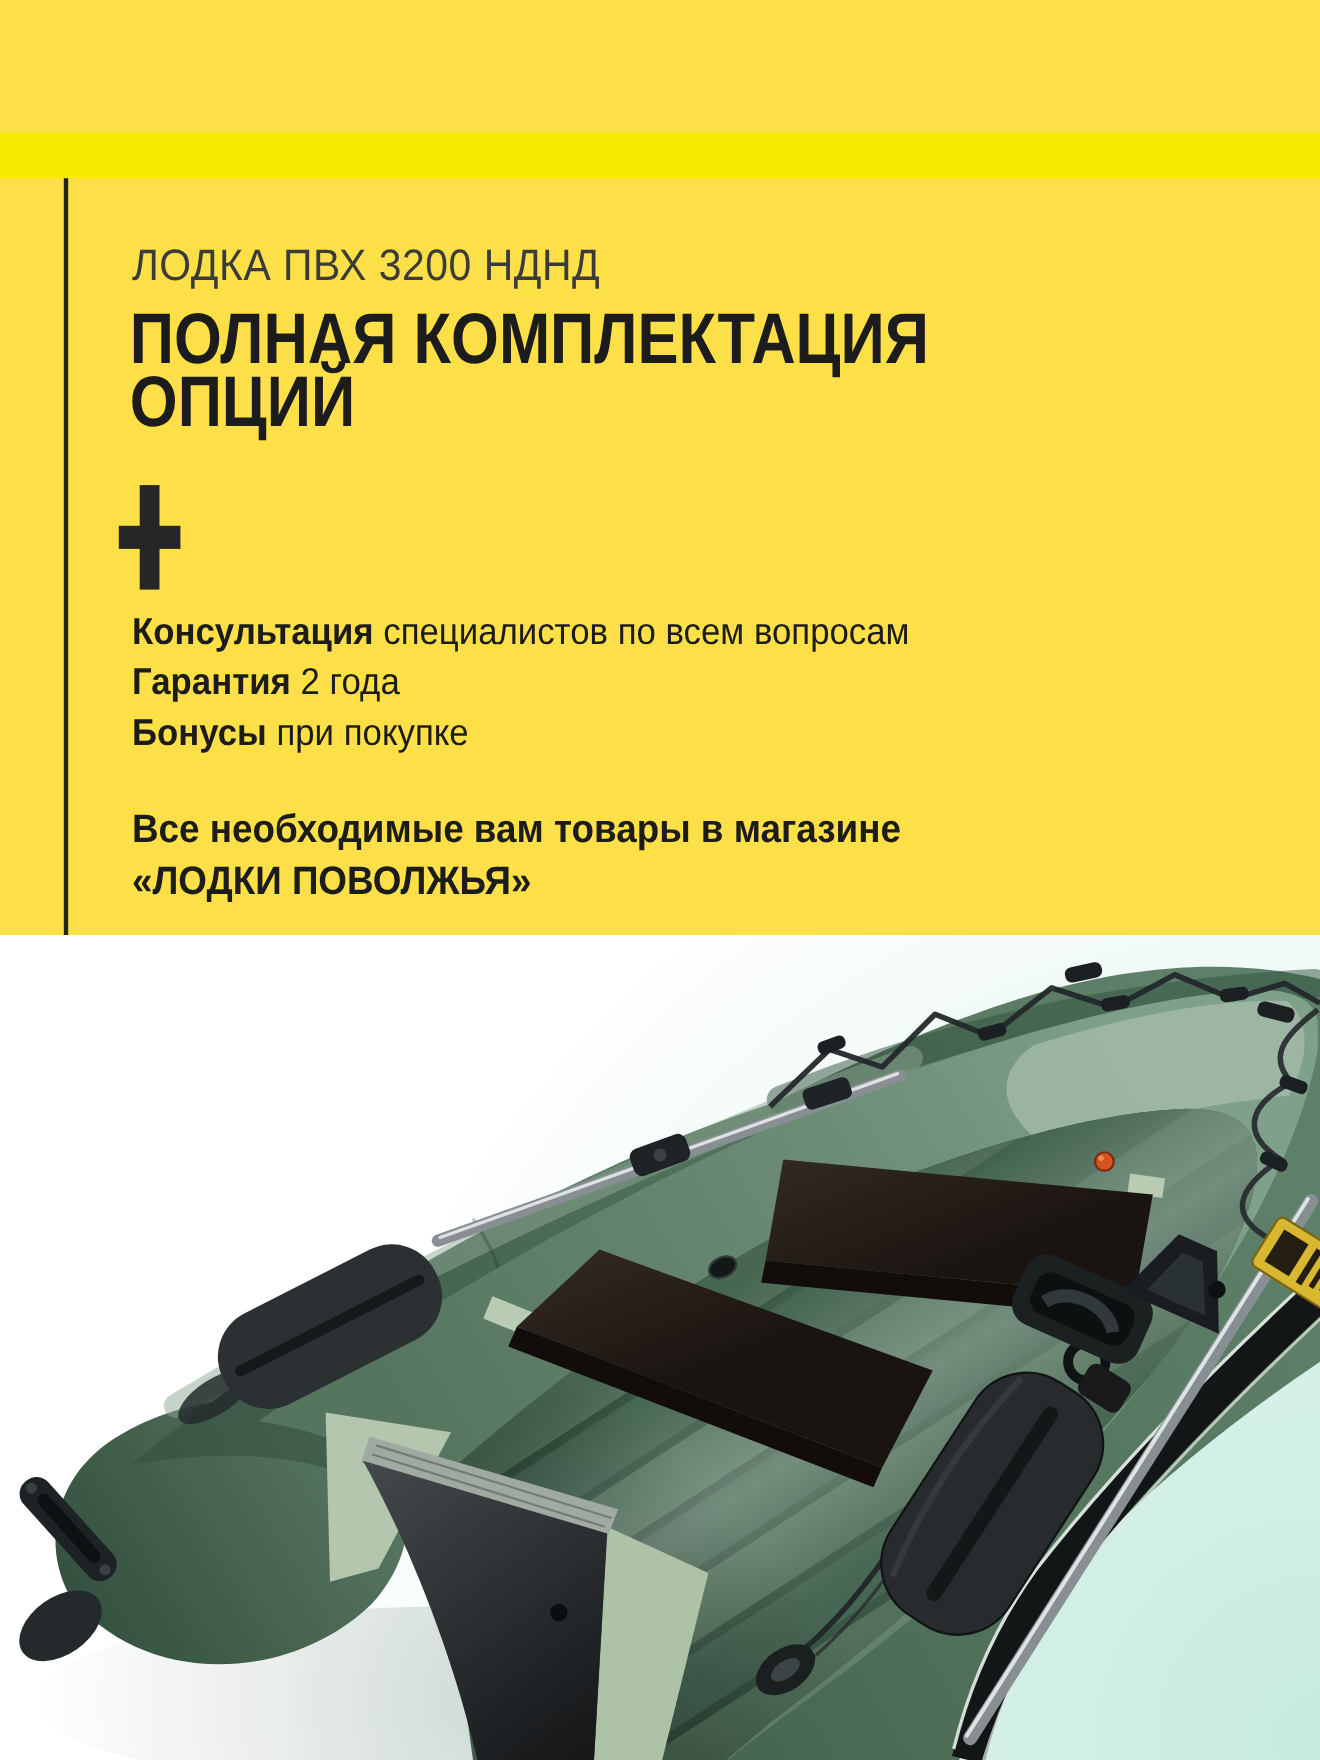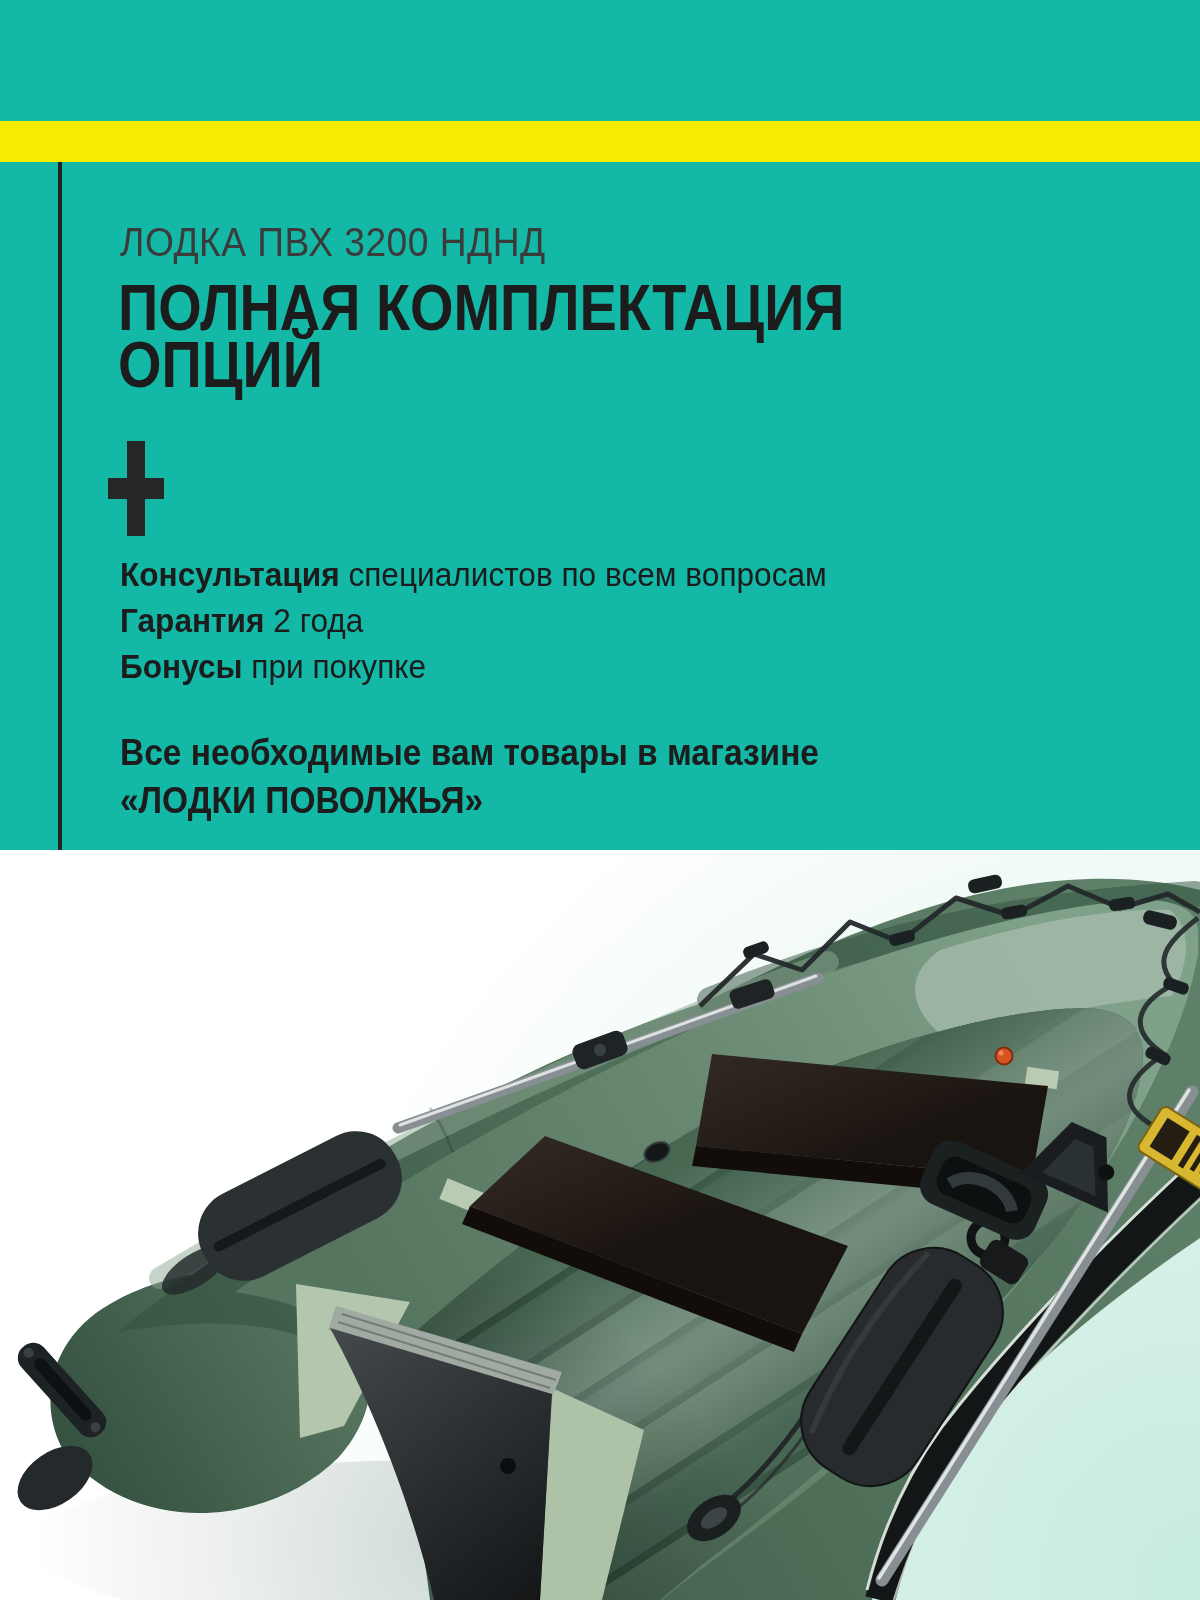--- a/index.html
+++ b/index.html
@@ -1,17 +1,17 @@
 <!DOCTYPE html>
 <html style="--accent-yellow: #F7EC00; --ink: #1C1C1C; --subtitle-gray: #3B3B3B; --divider-dark: #232323; --plus-dark: #262626; --mint: #D9F2EA; --boat-green-dark: #3A5745; --boat-green-mid: #4E6E58; --boat-green-light: #7FA089; --floor-green: #31503D; --seat-brown: #2A211C; --aluminum: #C3CACC; --rubber-black: #1B2022; --patch-yellow: #D8B830; --valve-orange: #D4531E; --apron-sage: #B4C7AE;"><head>
 <meta charset="utf-8">
 <style>
   html,body{margin:0;padding:0;background:#fff;}
   .page{
-    position:relative;width:1200px;height:1600px;background:#14b8a6;
+    position:relative;width:1200px;height:1600px;background:#fde047;
     overflow:hidden;font-family:"Liberation Sans",sans-serif;color:var(--ink,#1c1c1c);
   }
   .yellow-bar{position:absolute;left:0;top:121px;width:100%;height:41px;background:var(--accent-yellow,#f7ec00);}
   .vline{position:absolute;left:58px;top:162px;width:4px;height:1182px;background:var(--divider-dark,#232323);}
   .subtitle{
     position:absolute;left:120px;top:220px;font-size:40px;font-weight:500;
     color:var(--subtitle-gray,#3b3b3b);letter-spacing:.5px;white-space:nowrap;
     transform:scaleX(.93);transform-origin:left top;
   }
   .title{

